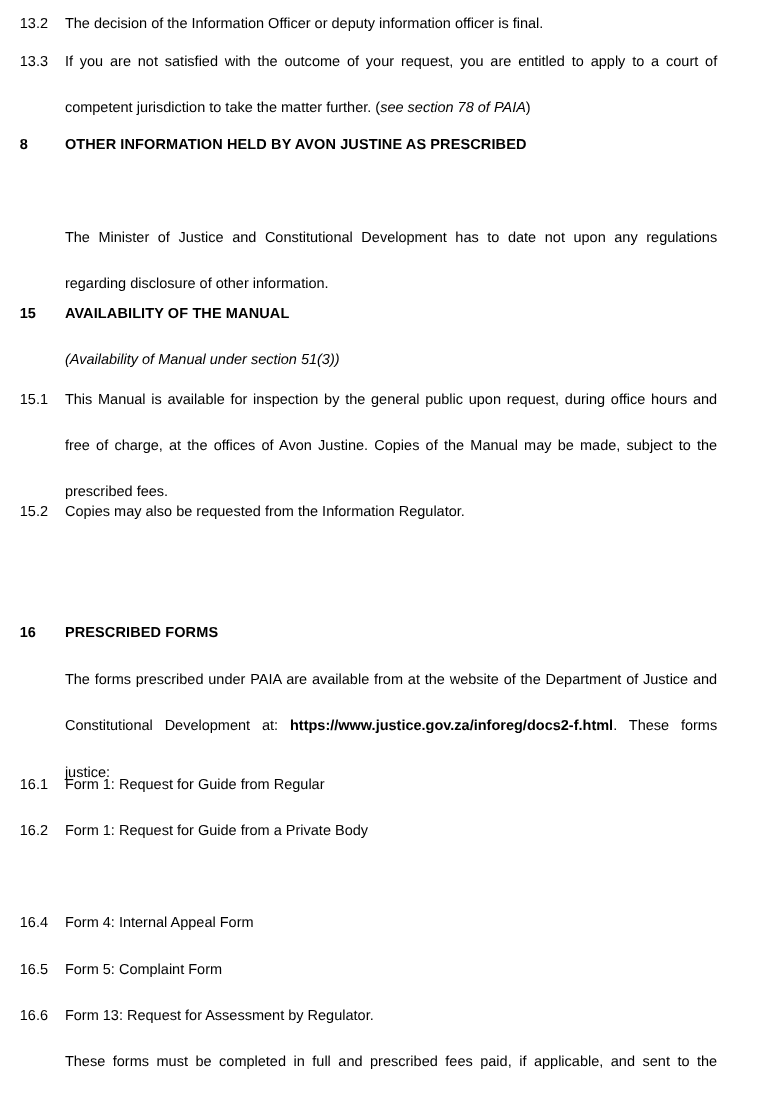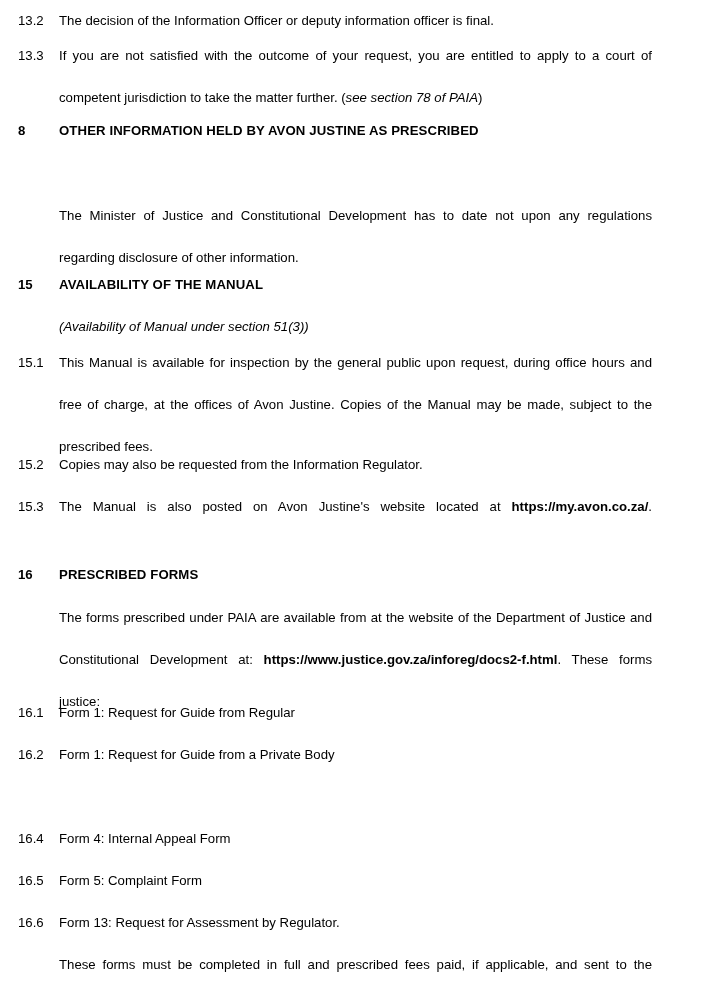--- a/index.html
+++ b/index.html
@@ -108,24 +108,20 @@
   <div class="row" style="top:342px;">
     <span class="num" style="line-height:42px;">15.1</span>
     <span class="body just">This Manual is available for inspection by the general public upon request, during office hours and free of charge, at the offices of Avon Justine. Copies of the Manual may be made, subject to the prescribed fees.</span>
   </div>
 
   <div class="row" style="top:444px;">
     <span class="num" style="line-height:42px;">15.2</span>
     <span class="body plain">Copies may also be requested from the Information Regulator.</span>
   </div>
 
-  <div class="row" style="top:486px;">
-    <span class="num" style="line-height:42px;">15.3</span>
-    <span class="body just-all"><span>The Manual is also posted on Avon Justine's website located at</span> <span class="bold">https://my.avon.co.za/</span><span>.</span></span>
-  </div>
 
   <div class="row heading" style="top:554px;">
     <span class="num" style="line-height:42px;">16</span>
     <span class="body plain">PRESCRIBED FORMS</span>
   </div>
 
   <div class="row noindent" style="top:597px;">
     <span class="num" style="line-height:42px;"></span>
     <span class="body just"><span>The forms prescribed under PAIA are available from at the website of the Department of Justice and Constitutional Development at: </span><span class="bold">https://www.justice.gov.za/inforeg/docs2-f.html</span><span>. These forms justice:</span></span>
   </div>

